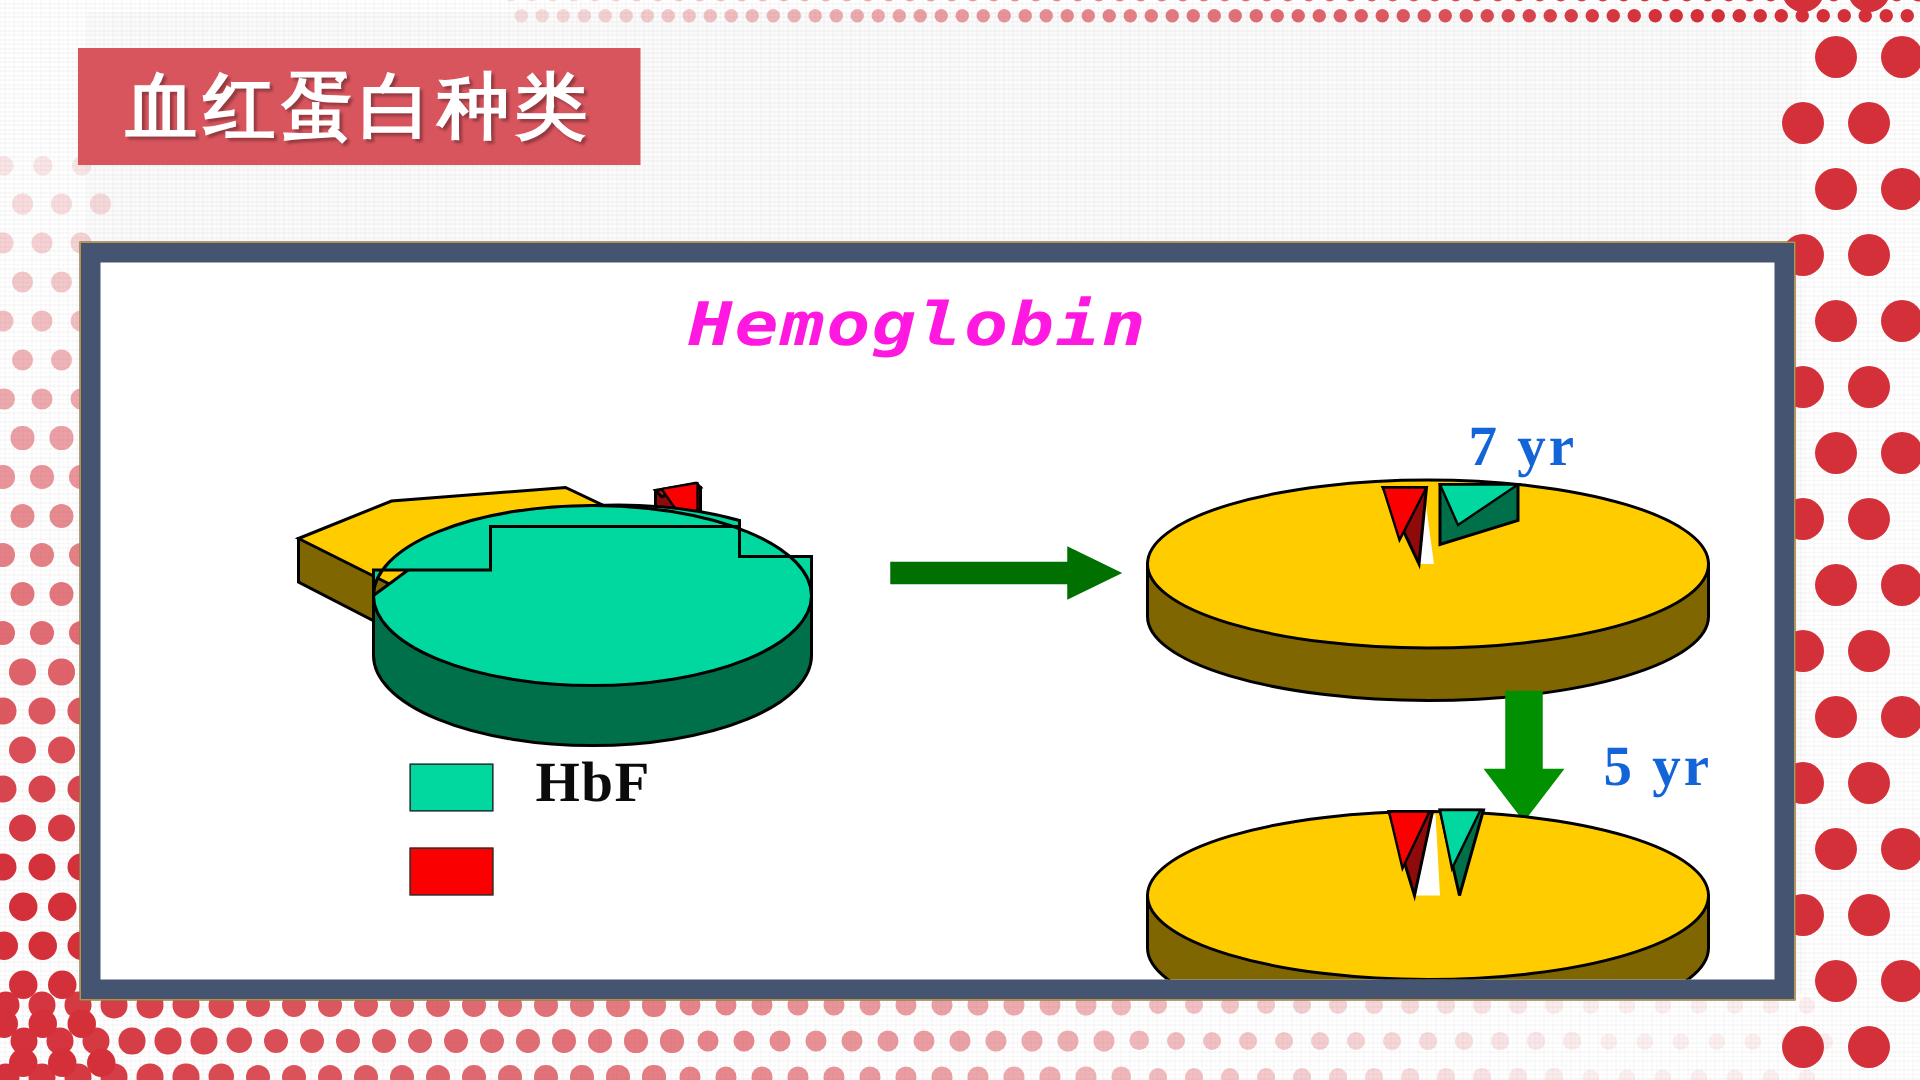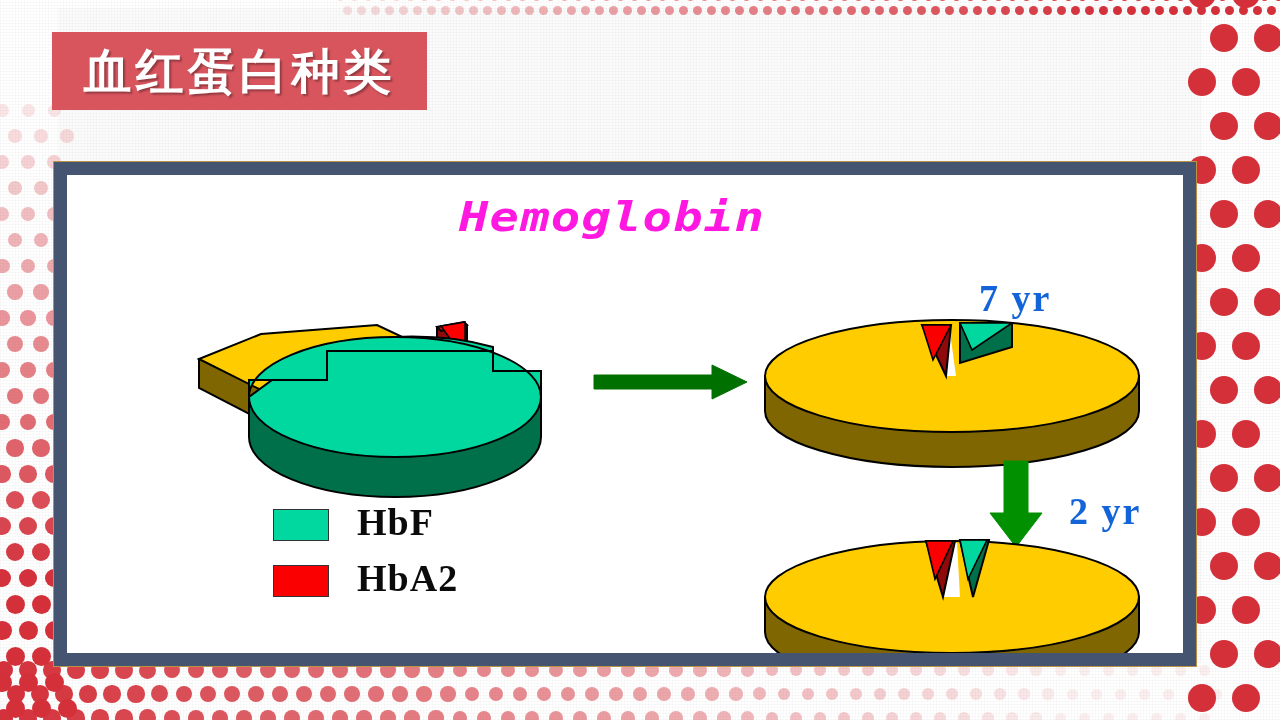--- a/index.html
+++ b/index.html
@@ -518,21 +518,21 @@
   <div id="title-plate">
     <span class="cn">血红蛋白种类</span>
   </div>
 
   <div id="frame">
     <div id="canvas">
 
       <div class="hdg" id="hemoglobin-title">Hemoglobin</div>
 
       <div class="hdg" id="one-yr-label">7 yr</div>
-      <div class="hdg" id="two-yr-label">2 yr</div>
+      <div class="hdg" id="two-yr-label">5 yr</div>
 
       <svg id="charts" viewBox="0 0 1118 480">
 
         <g>
 
           <g>
             <path d="M 132 184 L 132 213 L 194 245 L 349 245 L 382 213 L 382 184 Z" fill="#806600" stroke="#000" stroke-width="2"></path>
             <path d="M 132 184 L 194 159 L 310 150 L 382 184 L 349 215 L 194 215 Z" fill="#ffcc00" stroke="#000" stroke-width="2"></path>
           </g>
 
@@ -595,19 +595,18 @@
         </g>
       </svg>
 
       <div id="legend">
         <div class="legend-row">
           <span class="swatch" id="sw0" style="background: rgb(0, 216, 160);"></span>
           <span class="legend-label">HbF</span>
         </div>
         <div class="legend-row">
           <span class="swatch" id="sw2" style="background: rgb(250, 0, 0);"></span>
-          <span class="legend-label">HbA2</span>
         </div>
       </div>
 
     </div>
   </div>
 </div>
 
 </body></html>

